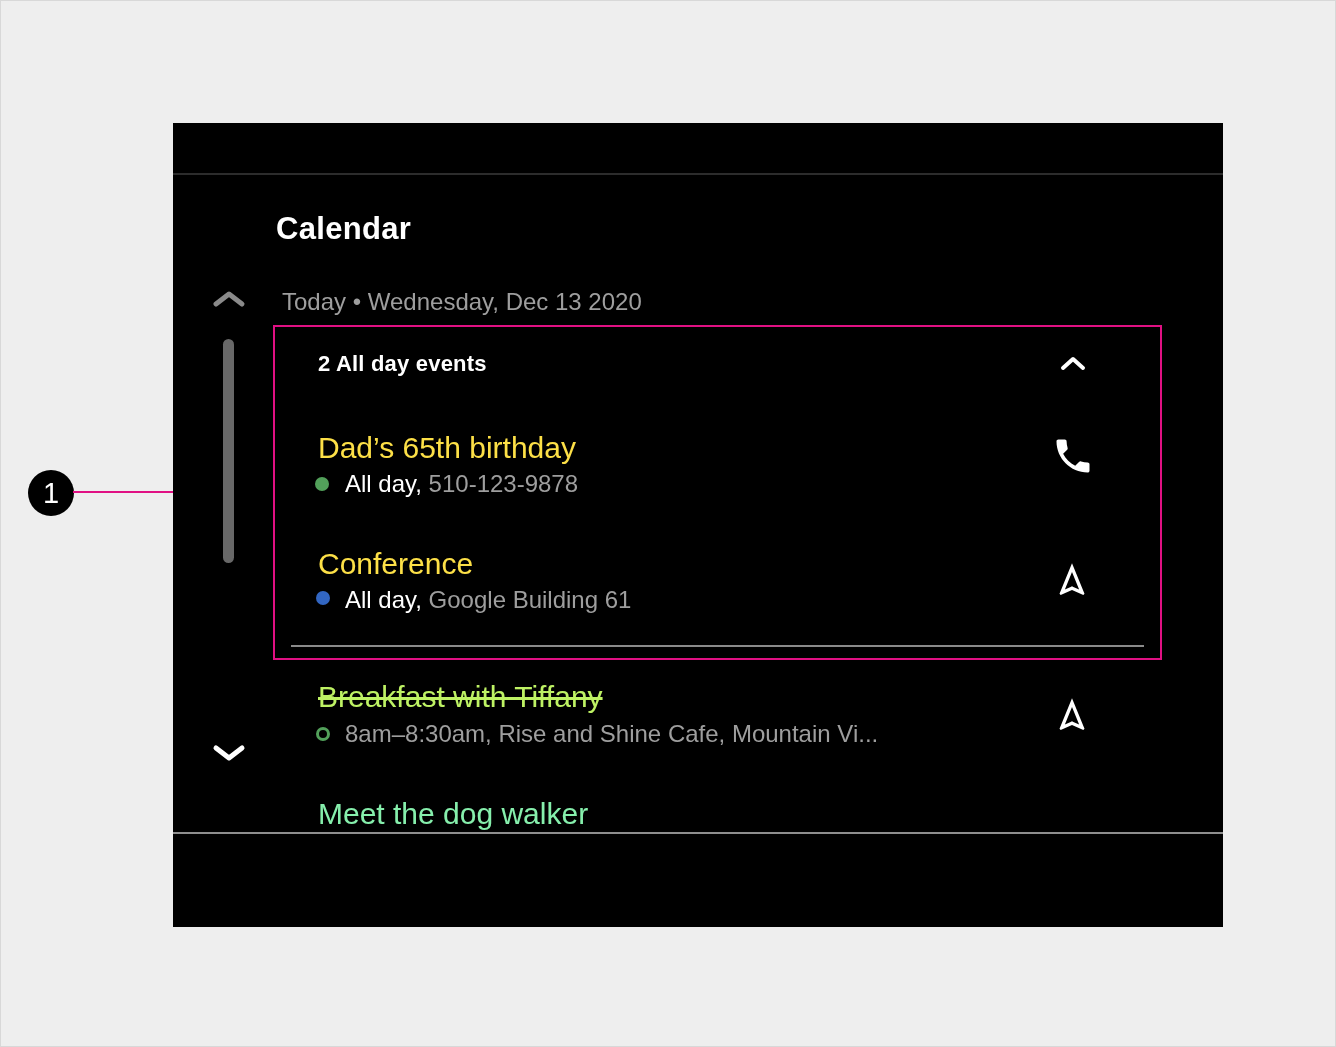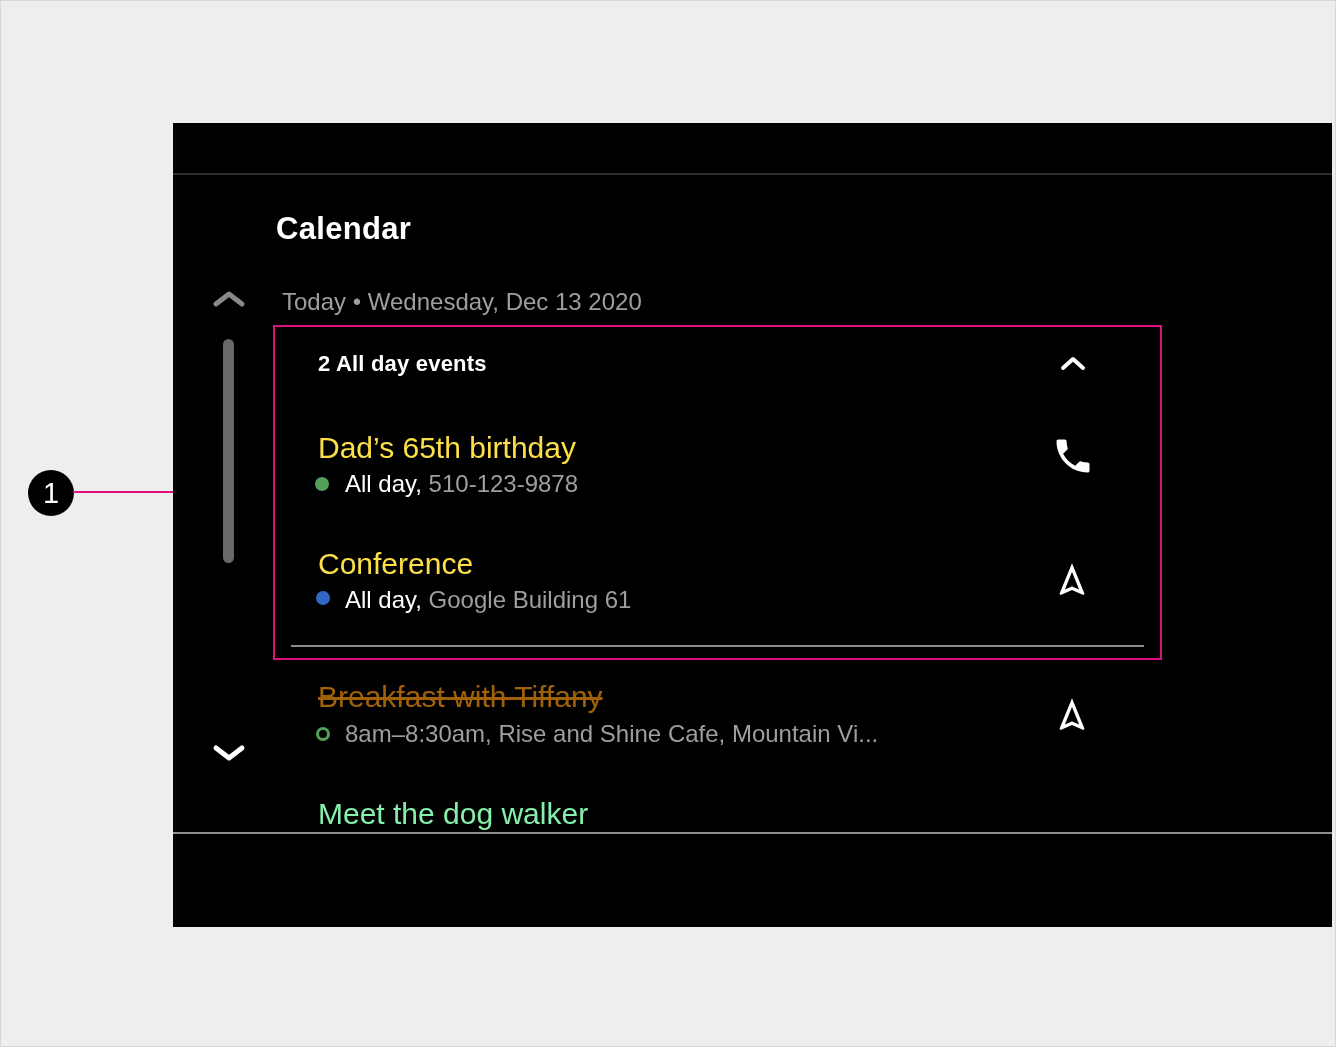--- a/index.html
+++ b/index.html
@@ -21,21 +21,21 @@
     display:flex; align-items:center; justify-content:center;
     font-size:29px;
   }
   .callout-line {
     position:absolute; left:72px; top:490px; width:200px; height:2px;
     background:#e01083;
   }
 
   
   .panel {
-    position:absolute; left:172px; top:122px; width:1159px; height:804px;
+    position:absolute; left:172px; top:122px; width:1050px; height:804px;
     background:#000; color:#fff; overflow:hidden;
   }
   .top-divider {
     position:absolute; left:0; top:50px; width:100%; height:2px; background:#2c2c2c;
   }
   .bottom-divider {
     position:absolute; left:0; top:709px; width:100%; height:2px; background:#8e8e8e;
   }
   .app-title {
     position:absolute; left:103px; top:88px;
@@ -86,21 +86,21 @@
   .row-action { position:absolute; color:#ffffff; }
 
   .box-divider {
     position:absolute; left:16px; top:318px; width:853px; height:2px;
     background:#8a8a8a;
   }
 
   
   .breakfast-title {
     position:absolute; left:145px; top:557px;
-    font-size:30px; color:#a16207; text-decoration:line-through; white-space:nowrap;
+    font-size:30px; color:#bef264; text-decoration:line-through; white-space:nowrap;
   }
   .breakfast-sub {
     position:absolute; left:172px; top:597px;
     font-size:24px; color:#9e9e9e; white-space:nowrap;text-align:center;
   }
   .breakfast-ring { left:143px; top:604px; }
   .breakfast-action { left:879px; top:572px; }
   .meet-title {
     position:absolute; left:145px; top:674px;
     font-size:30px; color:#86efac; white-space:nowrap;

